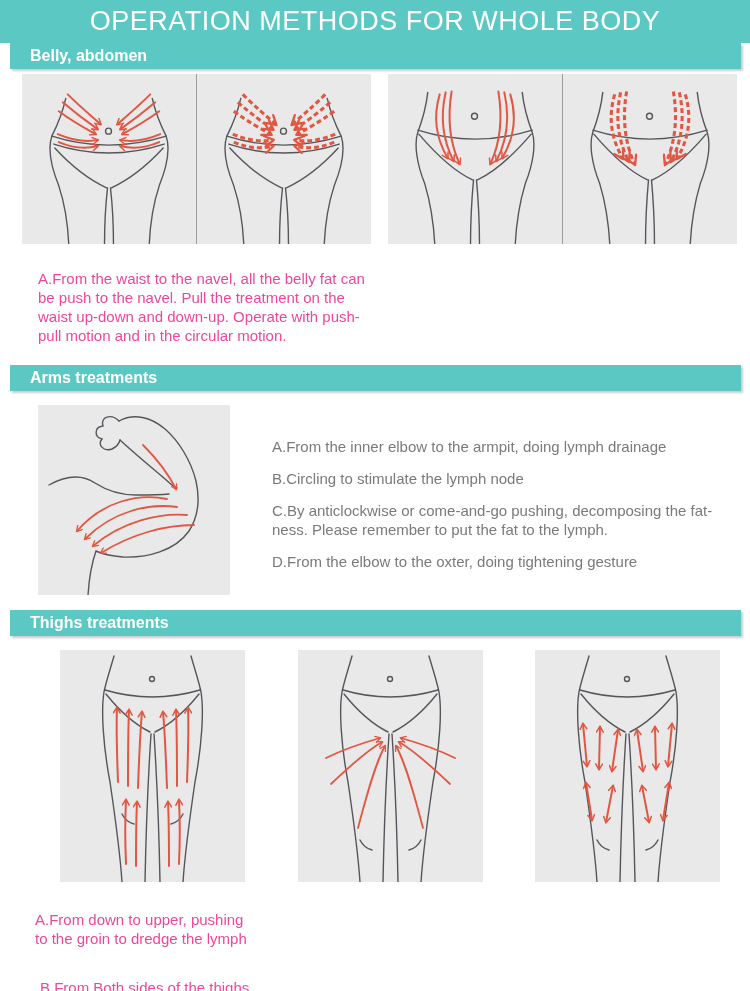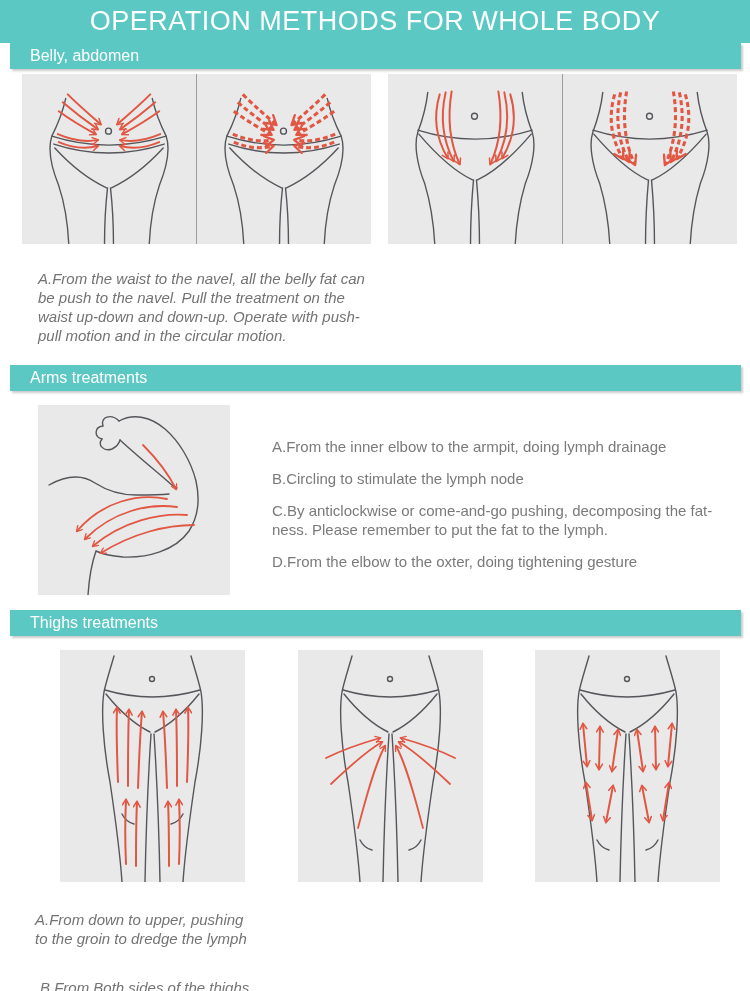--- a/index.html
+++ b/index.html
@@ -6,31 +6,31 @@
   body { font-family:"Liberation Sans", sans-serif; }
   .page { position:relative; width:750px; height:991px; background:#ffffff; overflow:hidden; }
 
   
   .main-header { height:43px; background:#5bc8c4; display:flex; align-items:center; justify-content:center; }
   .main-header h1 { margin:0; color:#ffffff; font-size:27px; font-weight:400; letter-spacing:0.5px; }
 
   
   .section-bar { margin-left:10px; margin-right:9px; height:26px; background:#5bc8c4;
     color:#ffffff; font-size:16px; line-height:26px; padding-left:20px;
-    box-shadow:2px 2px 2px rgba(110,110,110,0.35); }
+    box-shadow:2px 2px 2px rgba(110,110,110,0.35);font-weight:bold; }
 
   
   .belly-row { display:flex; margin-top:5px; padding-left:22px; }
   .panel-group { width:349px; height:170px; background:#e9e9e9; display:flex; }
   .panel-group.right { margin-left:17px; }
   .half { width:174px; height:170px; }
   .vdivider { width:1px; height:170px; background:#9d9d9d; }
 
   .belly-captions { display:flex; margin-top:10px; }
-  .cap { color:#737373; font-size:15px; line-height:19px;font-style:italic; }
+  .cap { color:#ec4899; font-size:15px; line-height:19px; }
   .cap-belly-a { margin-left:38px; width:340px; }
   .cap-belly-b { margin-left:30px; width:340px; }
 
   .arms-bar { margin-top:5px; }
 
   
   .arms-row { display:flex; margin-top:14px;gap:16px; }
   .arm-panel { margin-left:38px; width:192px; height:190px; background:#e9e9e9; }
   .arms-list { list-style:none; margin:32px 0 0 26px; padding:0; width:472px;
     color:#7a7a7a; font-size:15px; line-height:19px; }

